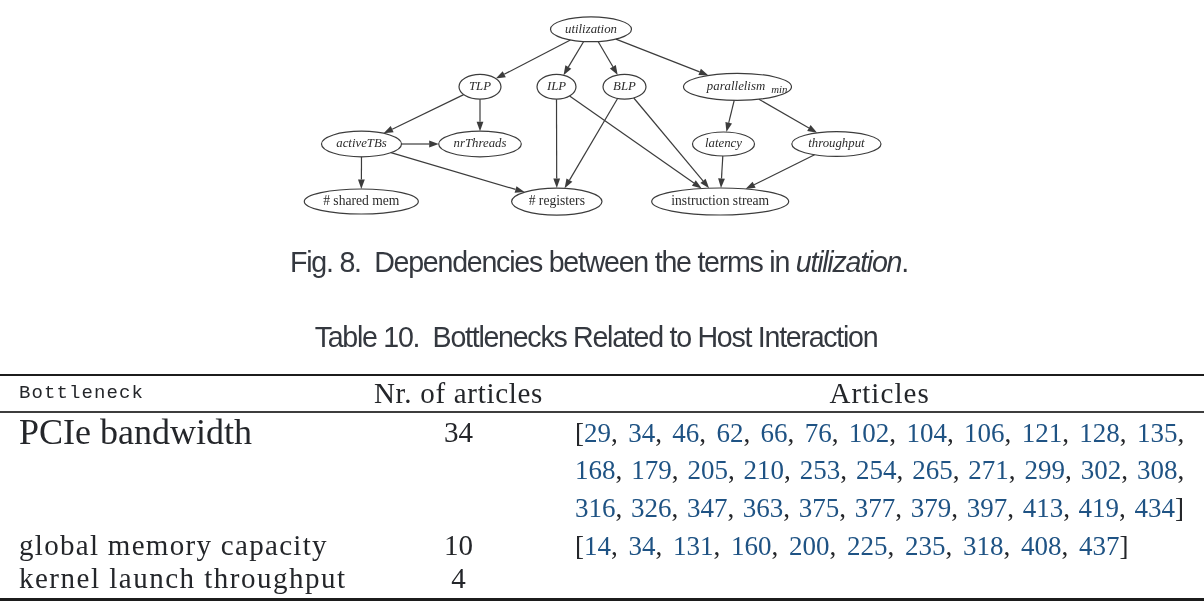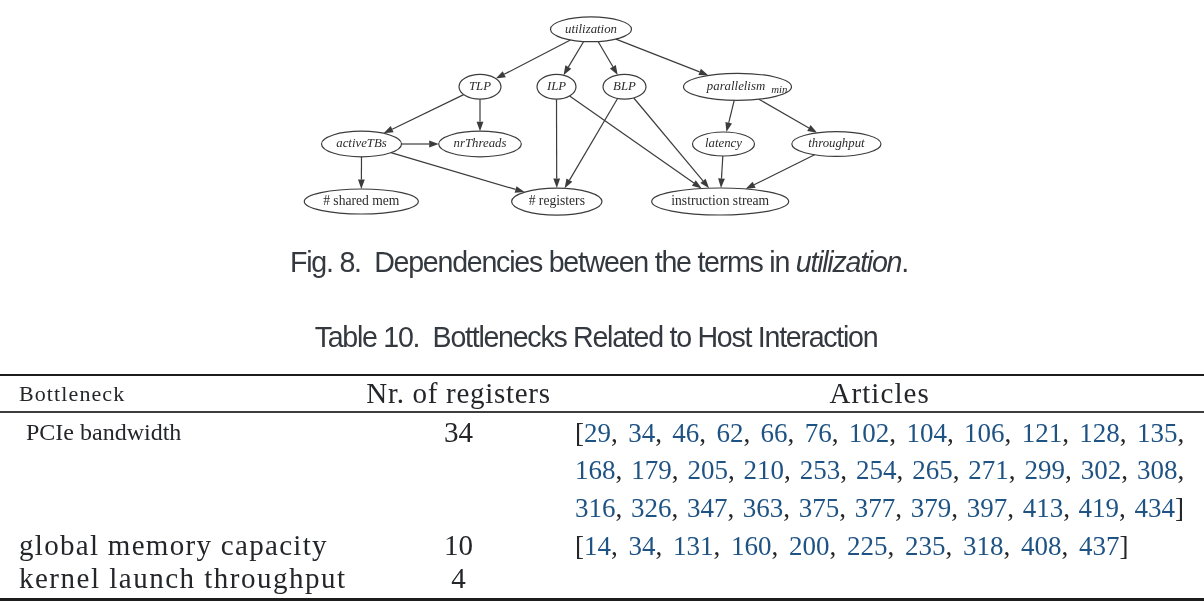--- a/index.html
+++ b/index.html
@@ -66,24 +66,24 @@
 <ellipse cx="556.8" cy="201.6" rx="45.2" ry="13.5" fill="none" stroke="#3c3c3c" stroke-width="1.2"></ellipse>
 <text x="556.8" y="204.9" text-anchor="middle" style="font-family:'Liberation Serif',serif;font-size:13.6px;fill:#2b2b2b;"># registers</text>
 <ellipse cx="720.2" cy="201.5" rx="68.5" ry="13.5" fill="none" stroke="#3c3c3c" stroke-width="1.2"></ellipse>
 <text x="720.2" y="204.8" text-anchor="middle" style="font-family:'Liberation Serif',serif;font-size:13.6px;fill:#2b2b2b;">instruction stream</text>
 </svg>
 <div class="abs" style="left:-3px;top:247.8px;width:1204px;text-align:center;letter-spacing:-1.25px;font-family:'Liberation Sans',sans-serif;font-size:28.6px;line-height:28.6px;color:#34383f;">Fig. 8. &nbsp;Dependencies between the terms in <i>utilization</i>.</div>
 <div class="abs" style="left:-6px;top:323.3px;width:1204px;text-align:center;letter-spacing:-1.27px;font-family:'Liberation Sans',sans-serif;font-size:28.6px;line-height:28.6px;color:#34383f;">Table 10. &nbsp;Bottlenecks Related to Host Interaction</div>
 <div class="abs" style="left:0;top:374.3px;width:1204px;height:2.2px;background:#1c1c1c;"></div>
 <div class="abs" style="left:0;top:411.4px;width:1204px;height:1.5px;background:#3e3e3e;"></div>
 <div class="abs" style="left:0;top:598.3px;width:1204px;height:2.3px;background:#1c1c1c;"></div>
-<div class="abs" style="left:19.0px;top:379.4px;font-family:Liberation Serif, serif;font-size:22px;line-height:29.0px;color:#24262a;letter-spacing:1.1px;">Bottleneck</div>
-<div class="abs" style="left:258.5px;top:379.4px;width:400px;text-align:center;font-family:'Liberation Serif',serif;font-size:29.0px;line-height:29.0px;color:#24262a;letter-spacing:0.7px;">Nr. of registers</div>
+<div class="abs" style="left:19.0px;top:379.4px;font-family:Liberation Mono, monospace;font-size:19px;line-height:29.0px;color:#24262a;letter-spacing:1.1px;">Bottleneck</div>
+<div class="abs" style="left:258.5px;top:379.4px;width:400px;text-align:center;font-family:'Liberation Serif',serif;font-size:29.0px;line-height:29.0px;color:#24262a;letter-spacing:0.7px;">Nr. of articles</div>
 <div class="abs" style="left:679.7px;top:379.4px;width:400px;text-align:center;font-family:'Liberation Serif',serif;font-size:29.0px;line-height:29.0px;color:#24262a;letter-spacing:1.1px;">Articles</div>
-<div class="abs" style="left:19.0px;top:417.8px;font-family:'Liberation Serif',serif;font-size:24px;line-height:29.0px;color:#24262a;margin-left:7px;">PCIe bandwidth</div>
+<div class="abs" style="left:19.0px;top:417.8px;font-family:'Liberation Serif',serif;font-size:36px;line-height:29.0px;color:#24262a;">PCIe bandwidth</div>
 <div class="abs" style="left:258.5px;top:417.8px;width:400px;text-align:center;font-family:'Liberation Serif',serif;font-size:29.0px;line-height:29.0px;color:#24262a;">34</div>
 <div class="abs" style="left:19.0px;top:531.4px;font-family:'Liberation Serif',serif;font-size:29.0px;line-height:29.0px;color:#24262a;letter-spacing:1.3px;text-align:center;">global memory capacity</div>
 <div class="abs" style="left:258.5px;top:531.4px;width:400px;text-align:center;font-family:'Liberation Serif',serif;font-size:29.0px;line-height:29.0px;color:#24262a;">10</div>
 <div class="abs" style="left:19.0px;top:563.8px;font-family:'Liberation Serif',serif;font-size:29.0px;line-height:29.0px;color:#24262a;letter-spacing:1.5px;">kernel launch throughput</div>
 <div class="abs" style="left:258.5px;top:563.8px;width:400px;text-align:center;font-family:'Liberation Serif',serif;font-size:29.0px;line-height:29.0px;color:#24262a;">4</div>
 <div class="abs" style="left:575.0px;top:419.5px;width:609.0px;font-family:'Liberation Serif',serif;font-size:27.0px;line-height:27.0px;color:#24262a;text-align:justify;text-align-last:justify;">[<span style="color:#1f5384;">29</span>, <span style="color:#1f5384;">34</span>, <span style="color:#1f5384;">46</span>, <span style="color:#1f5384;">62</span>, <span style="color:#1f5384;">66</span>, <span style="color:#1f5384;">76</span>, <span style="color:#1f5384;">102</span>, <span style="color:#1f5384;">104</span>, <span style="color:#1f5384;">106</span>, <span style="color:#1f5384;">121</span>, <span style="color:#1f5384;">128</span>, <span style="color:#1f5384;">135</span>,</div>
 <div class="abs" style="left:575.0px;top:457.4px;width:609.0px;font-family:'Liberation Serif',serif;font-size:27.0px;line-height:27.0px;color:#24262a;text-align:justify;text-align-last:justify;"><span style="color:#1f5384;">168</span>, <span style="color:#1f5384;">179</span>, <span style="color:#1f5384;">205</span>, <span style="color:#1f5384;">210</span>, <span style="color:#1f5384;">253</span>, <span style="color:#1f5384;">254</span>, <span style="color:#1f5384;">265</span>, <span style="color:#1f5384;">271</span>, <span style="color:#1f5384;">299</span>, <span style="color:#1f5384;">302</span>, <span style="color:#1f5384;">308</span>,</div>
 <div class="abs" style="left:575.0px;top:495.2px;width:609.0px;font-family:'Liberation Serif',serif;font-size:27.0px;line-height:27.0px;color:#24262a;text-align:justify;text-align-last:justify;"><span style="color:#1f5384;">316</span>, <span style="color:#1f5384;">326</span>, <span style="color:#1f5384;">347</span>, <span style="color:#1f5384;">363</span>, <span style="color:#1f5384;">375</span>, <span style="color:#1f5384;">377</span>, <span style="color:#1f5384;">379</span>, <span style="color:#1f5384;">397</span>, <span style="color:#1f5384;">413</span>, <span style="color:#1f5384;">419</span>, <span style="color:#1f5384;">434</span>]</div>
 <div class="abs" style="left:575.0px;top:533.1px;font-family:'Liberation Serif',serif;font-size:27.0px;line-height:27.0px;color:#24262a;word-spacing:4.0px;">[<span style="color:#1f5384;">14</span>, <span style="color:#1f5384;">34</span>, <span style="color:#1f5384;">131</span>, <span style="color:#1f5384;">160</span>, <span style="color:#1f5384;">200</span>, <span style="color:#1f5384;">225</span>, <span style="color:#1f5384;">235</span>, <span style="color:#1f5384;">318</span>, <span style="color:#1f5384;">408</span>, <span style="color:#1f5384;">437</span>]</div>
 </div>

